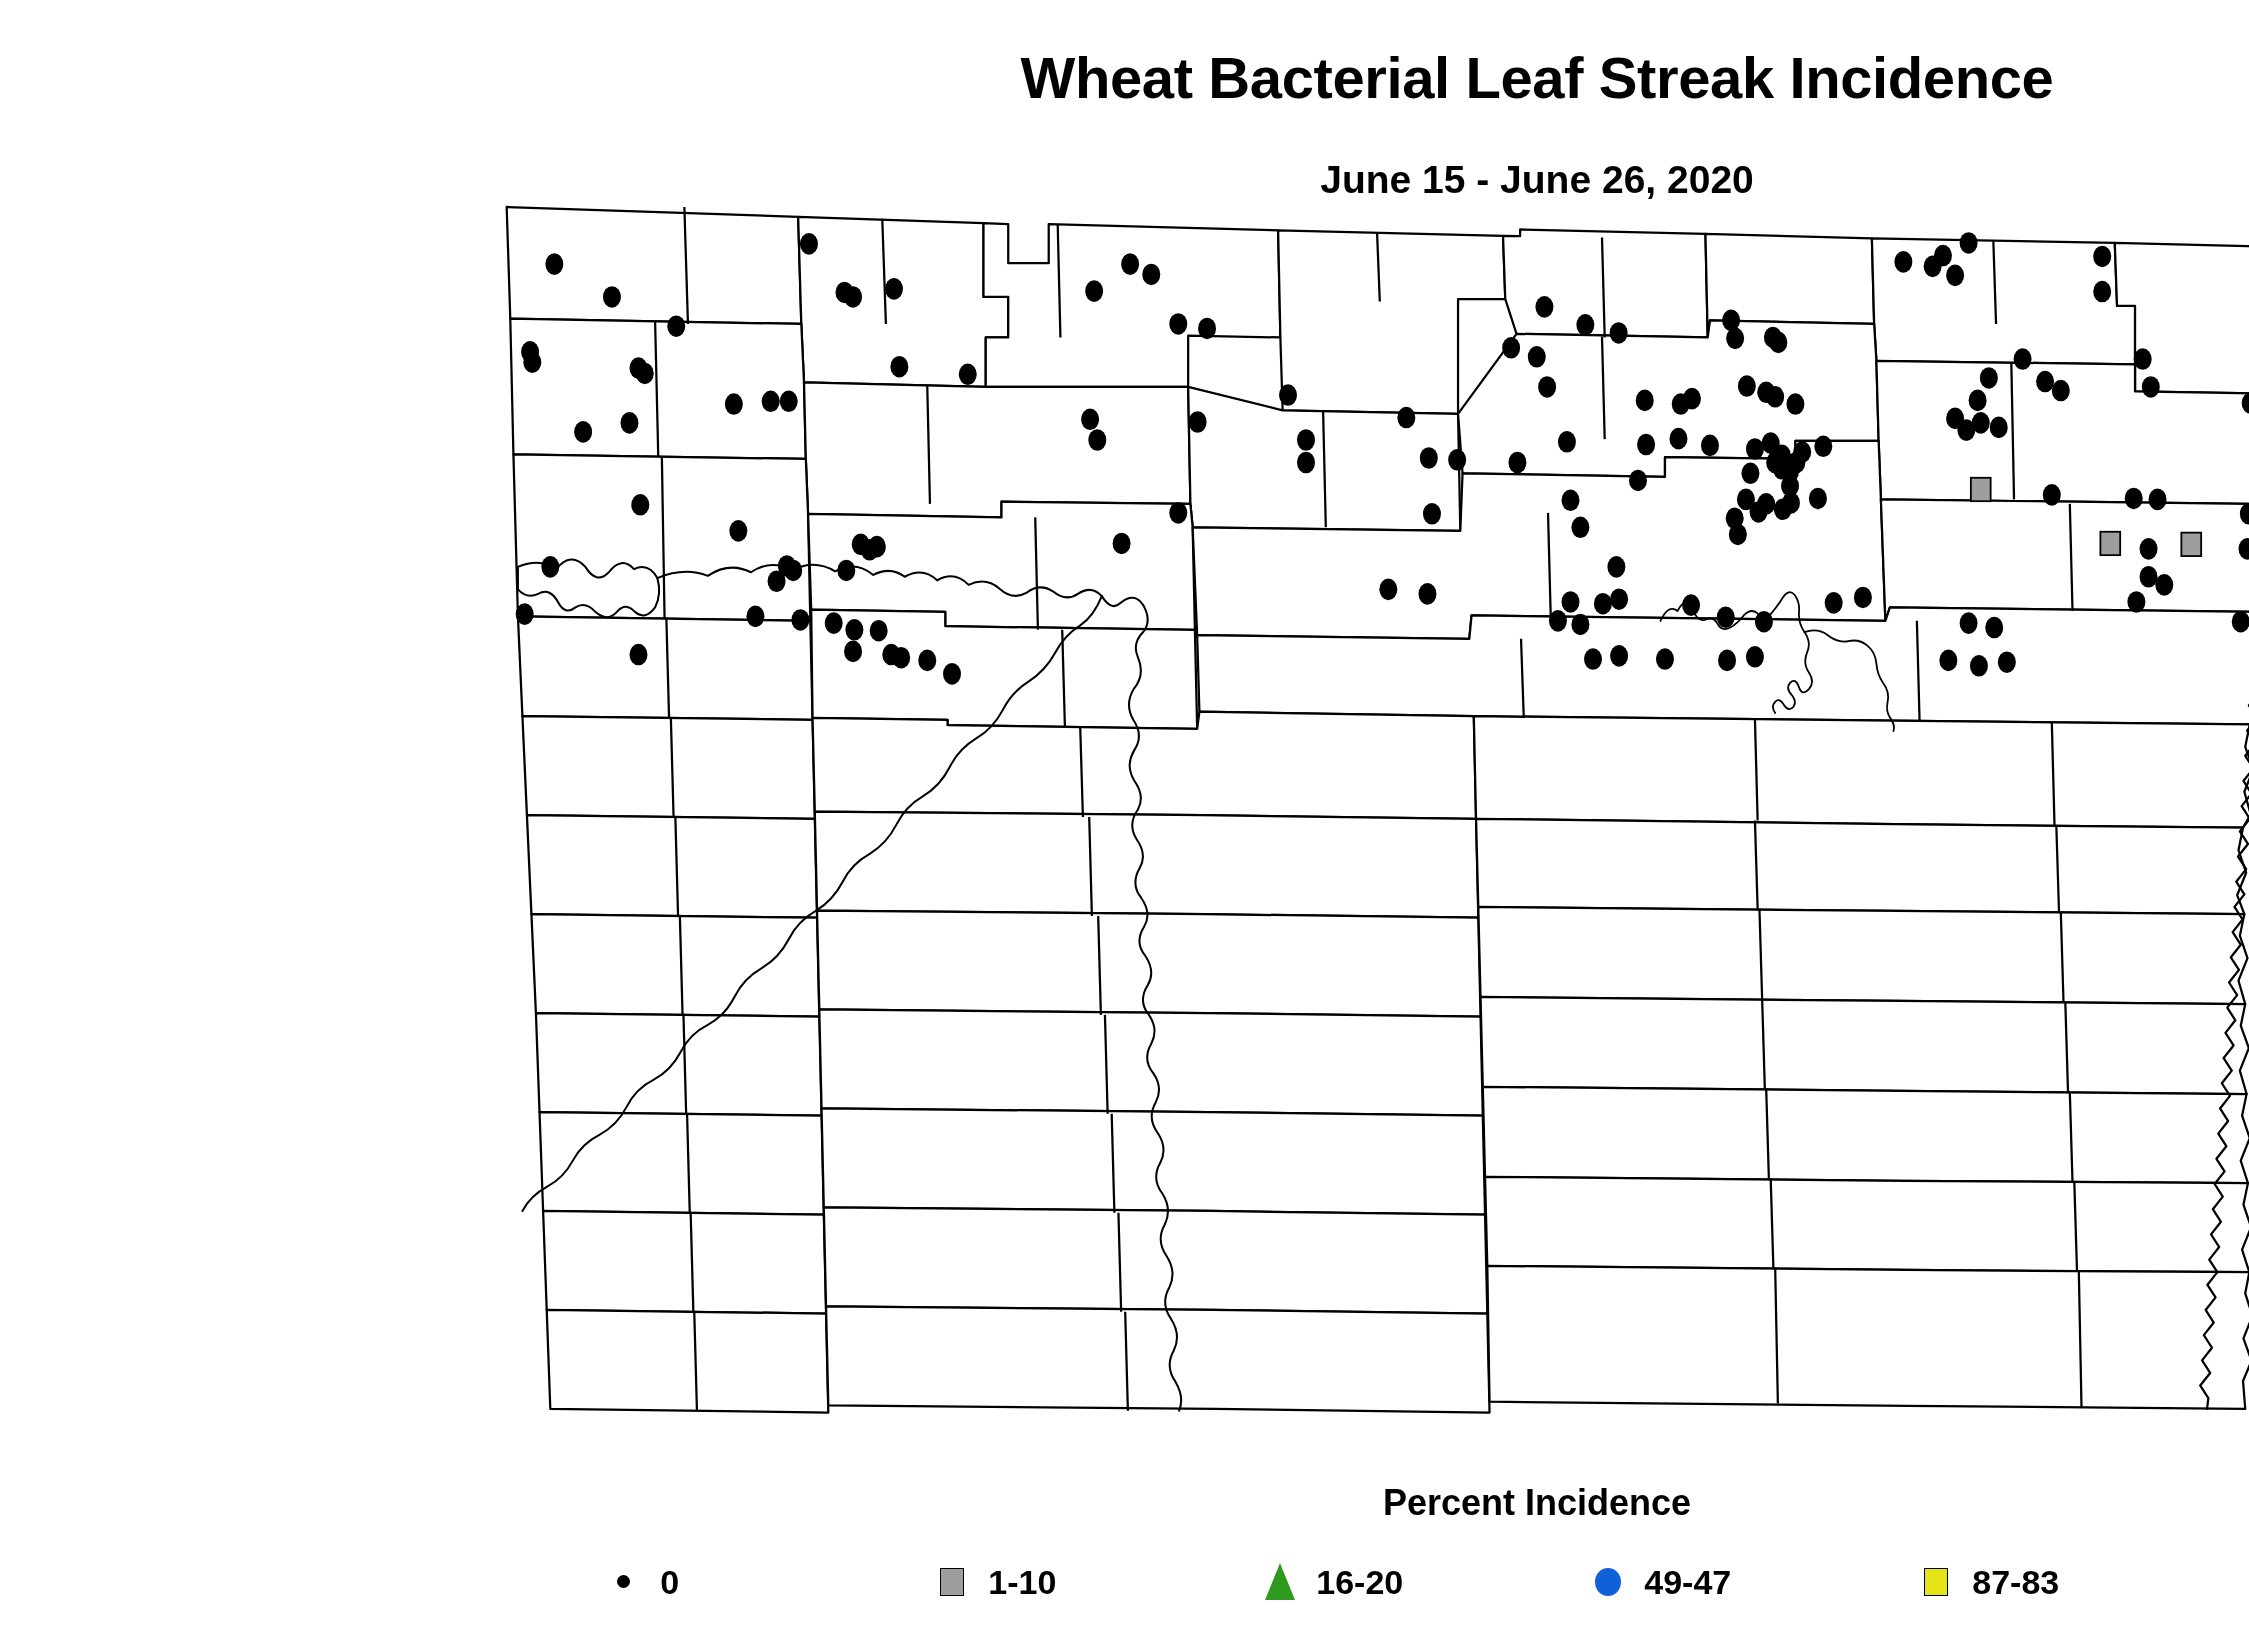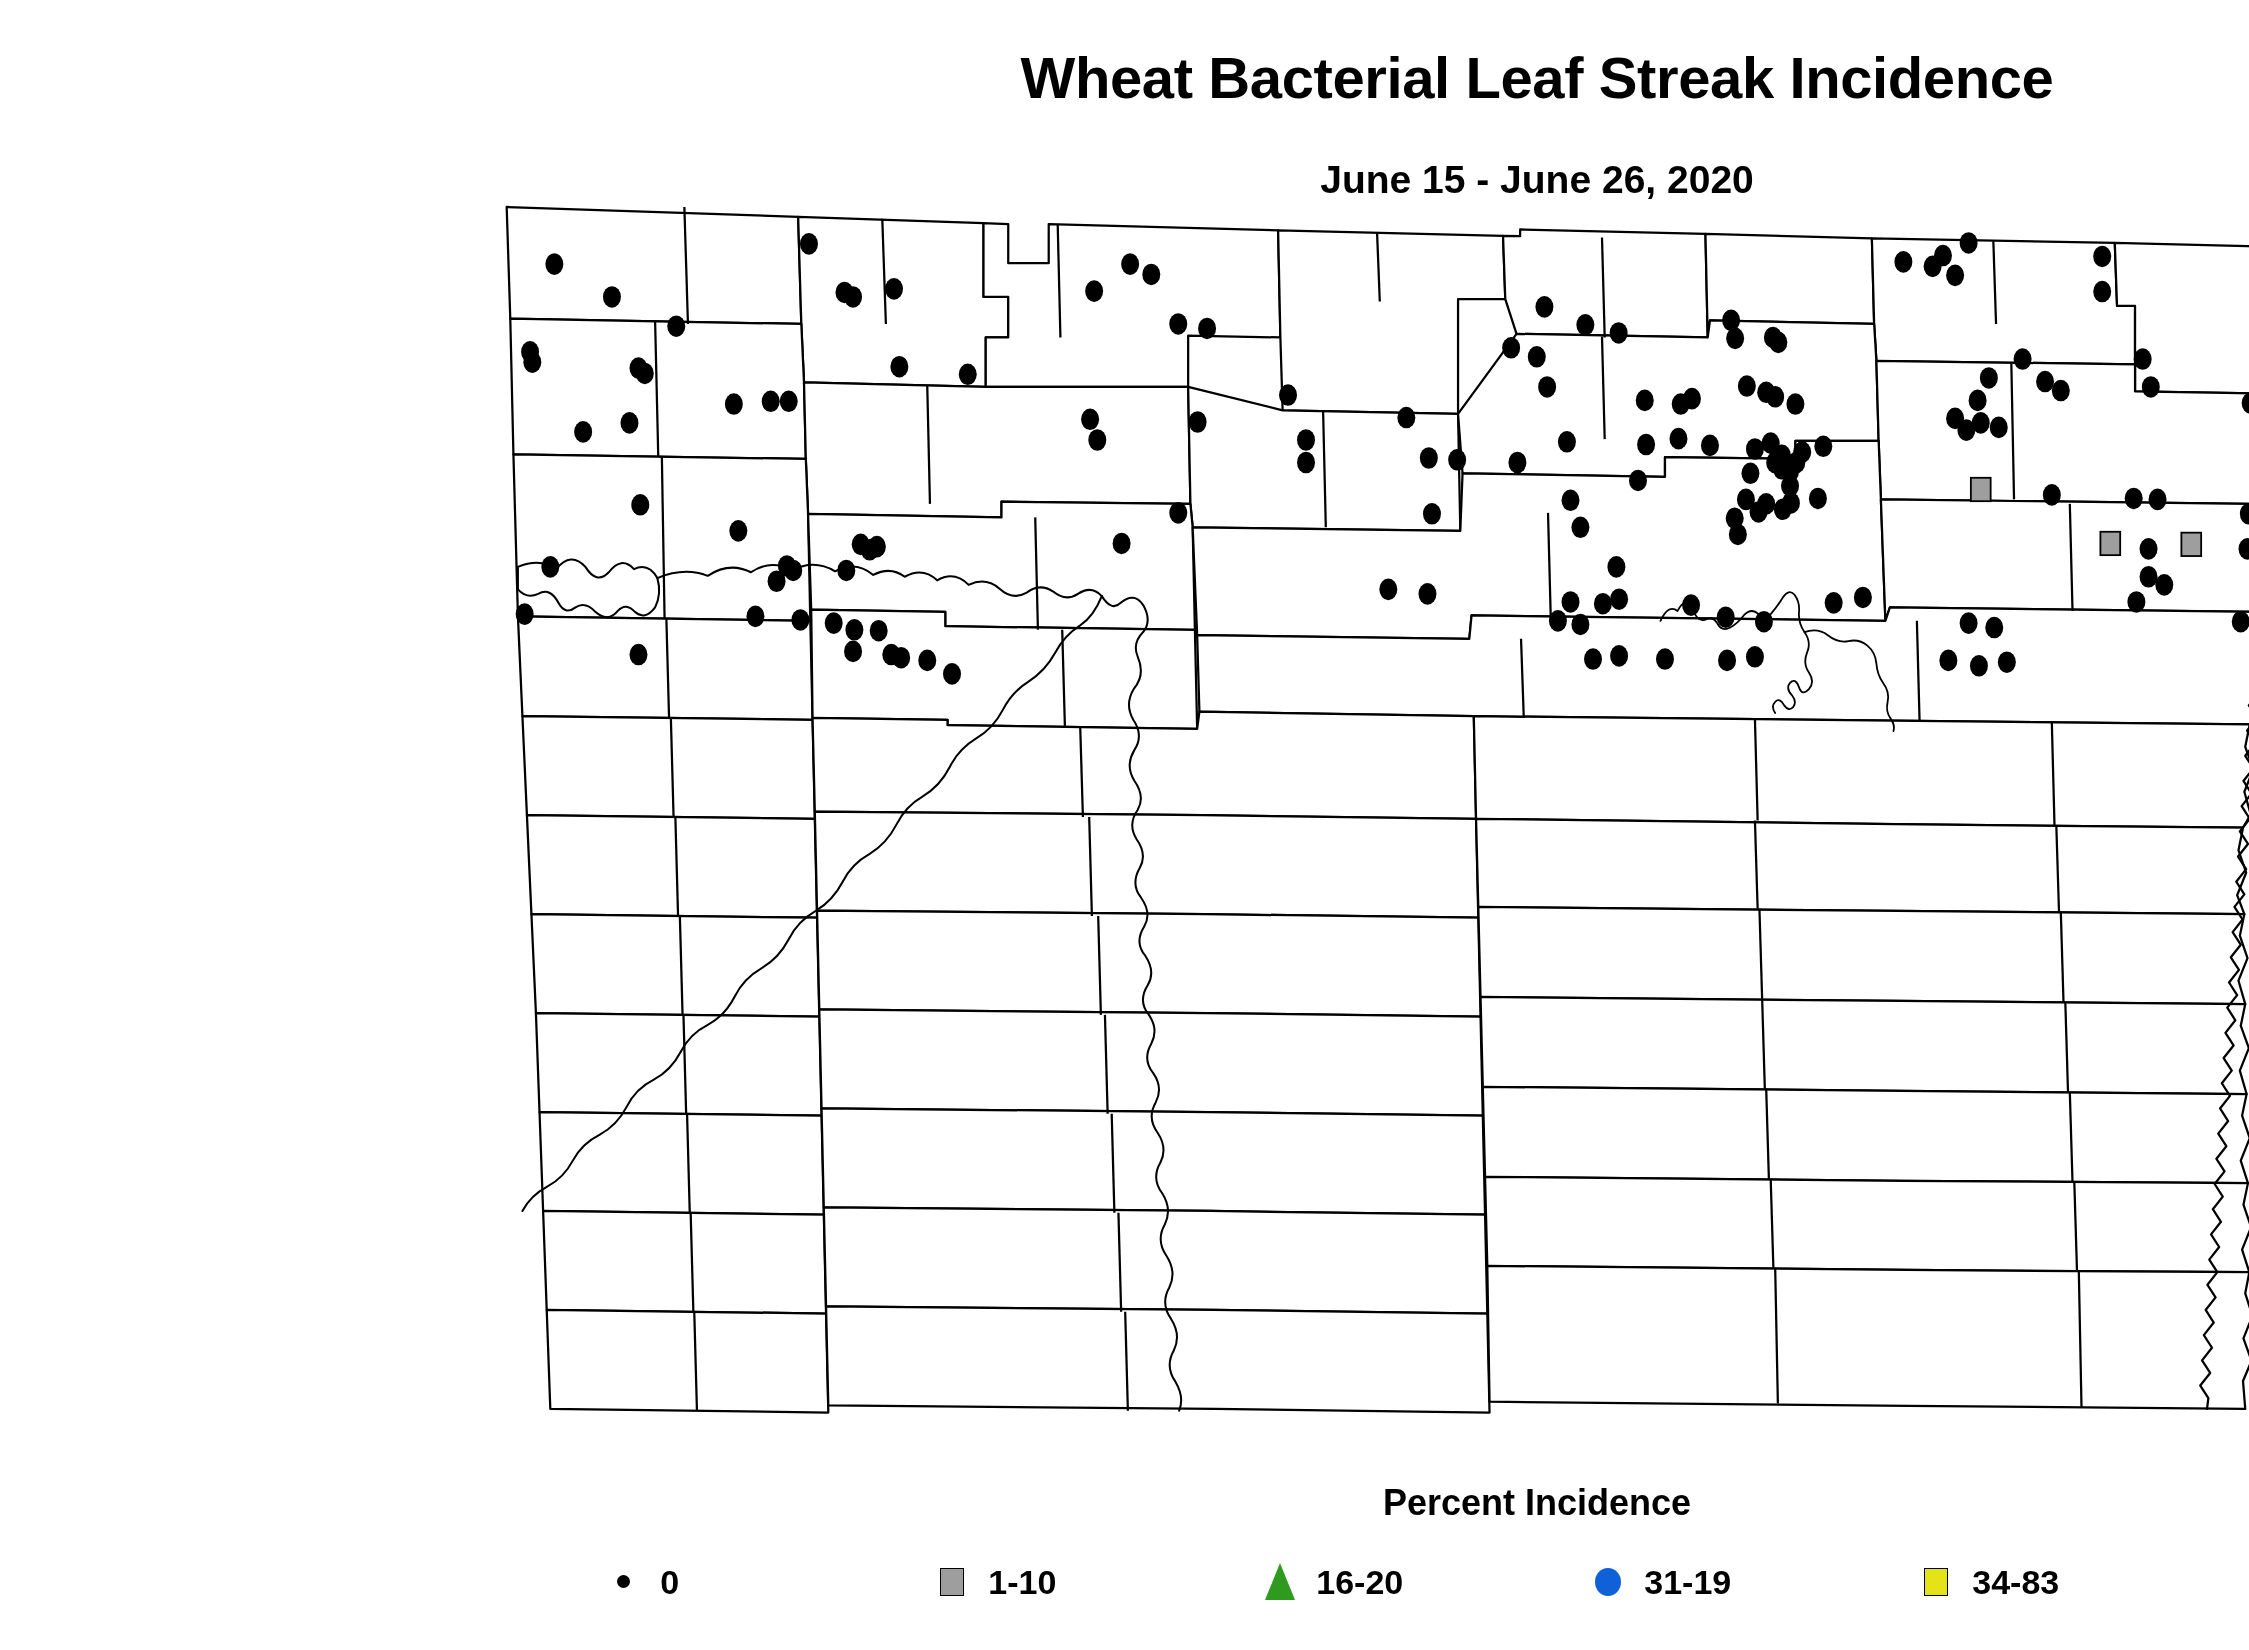--- a/index.html
+++ b/index.html
@@ -496,28 +496,28 @@
       <span class="legend-swatch">
           <i class="sw-tri" id="sw2" style="border-bottom: 37px solid rgb(46, 155, 30);"></i>
         </span>
       <span class="legend-label">16-20</span>
     </div>
 
     <div class="legend-item">
       <span class="legend-swatch">
           <i class="sw-circle" id="sw3" style="background: rgb(16, 97, 216);"></i>
         </span>
-      <span class="legend-label">31-19</span>
+      <span class="legend-label">49-47</span>
     </div>
 
     <div class="legend-item">
       <span class="legend-swatch">
           <i class="sw-square" id="sw4" style="background: rgb(227, 227, 23);"></i>
         </span>
-      <span class="legend-label">34-83</span>
+      <span class="legend-label">87-83</span>
     </div>
 
     <div class="legend-item">
       <span class="legend-swatch">
           <i class="sw-tri" id="sw5" style="border-bottom: 45px solid rgb(255, 0, 0);"></i>
         </span>
 
     </div>
 
   </div>

